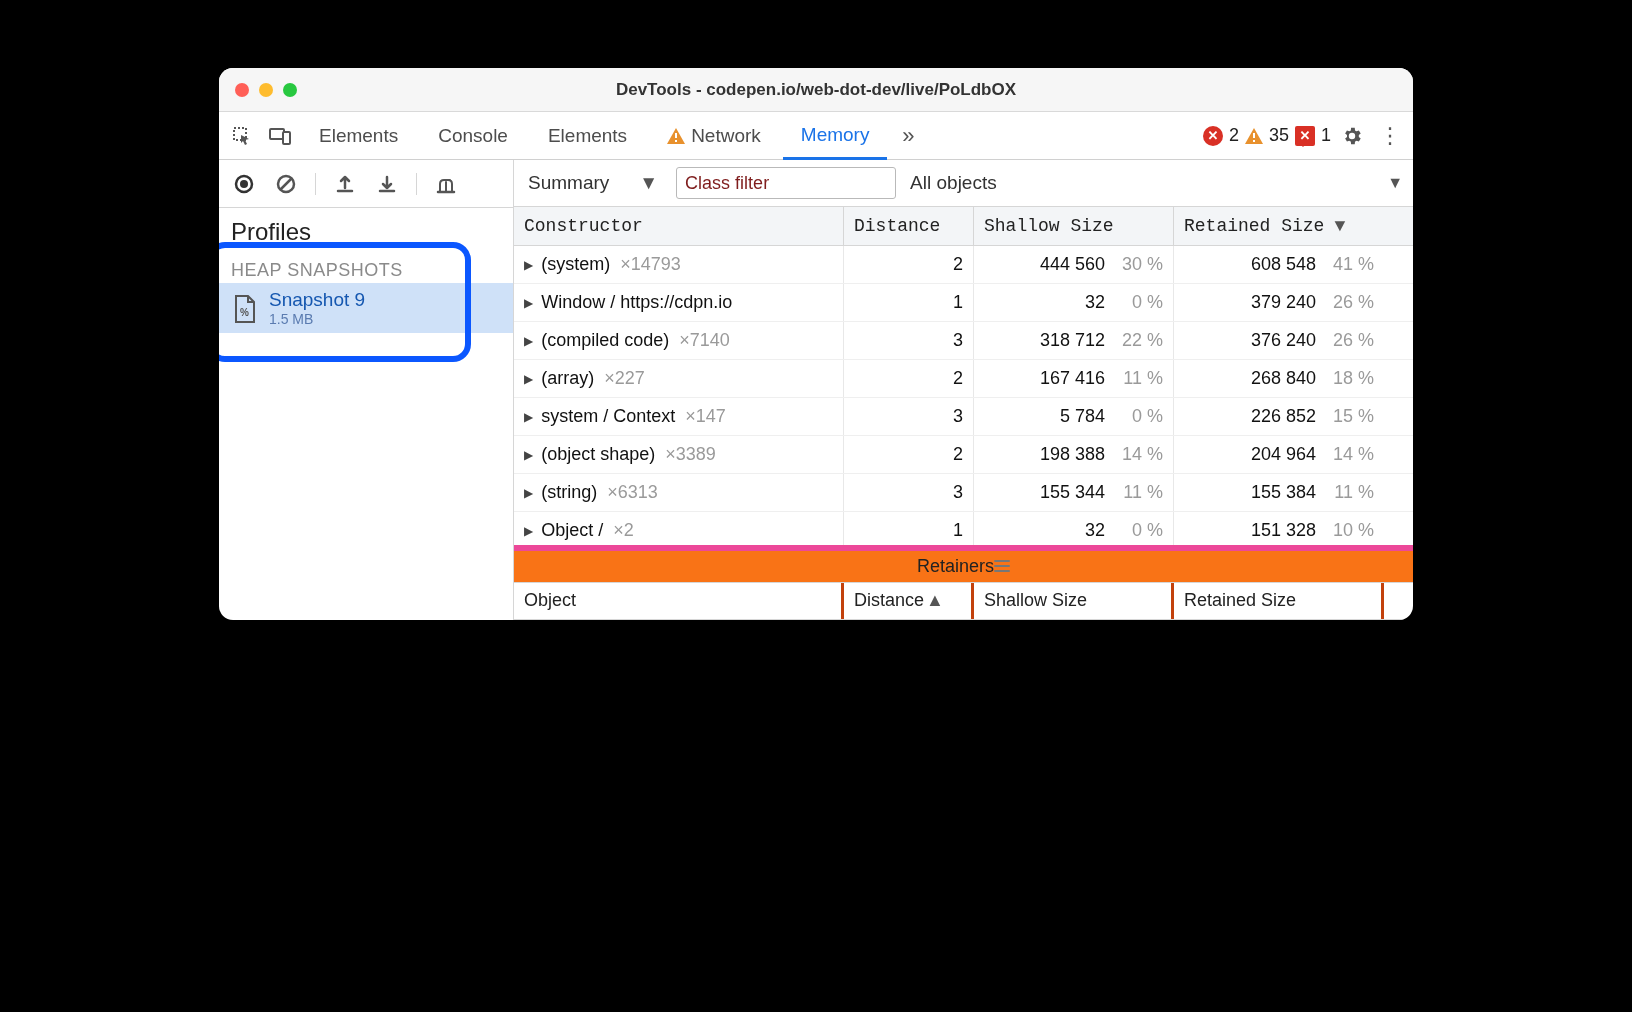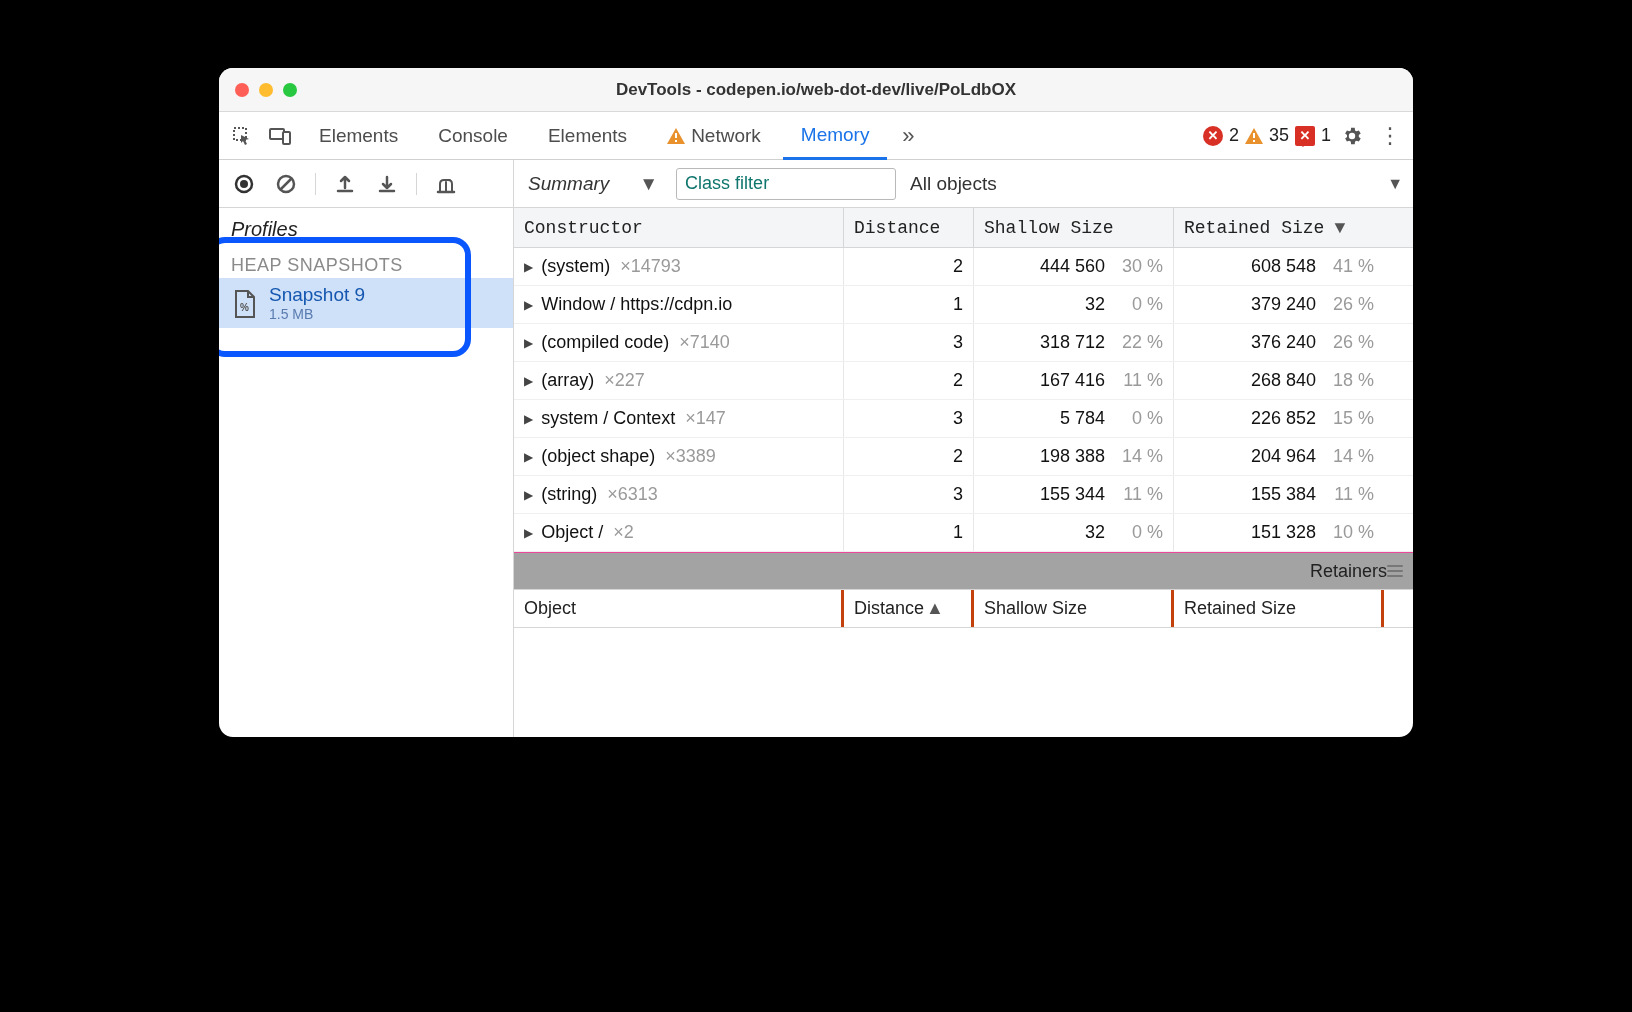--- a/index.html
+++ b/index.html
@@ -8,21 +8,21 @@
     width: 1632px;
     height: 1012px;
     font-family: -apple-system, BlinkMacSystemFont, "Segoe UI", Helvetica, Arial, sans-serif;
     display: flex;
     align-items: flex-start;
     justify-content: center;
     padding-top: 68px;
   }
   .window {
     width: 1194px;
-    height: 669px;
+    height: 552px;
     background: #fff;
     border-radius: 14px;
     overflow: hidden;
     box-shadow: 0 30px 60px rgba(0,0,0,.6);
     display: flex;
     flex-direction: column;
   }
   
   .titlebar {
     height: 44px;
@@ -90,21 +90,21 @@
   
   .actionbar {
     height:48px;
     border-bottom:1px solid #d6d6d6;
     display:flex;align-items:center;
     padding:0 8px;
     gap:8px;
   }
   .actionbar .div { width:1px;height:22px;background:#d6d6d6;margin:0 4px; }
   .abicon { width:34px;height:34px;display:flex;align-items:center;justify-content:center;color:#555; }
-  .profiles-label { font-size:20px;color:#222;padding:10px 12px 4px;font-style:italic; }
+  .profiles-label { font-size:24px;color:#222;padding:10px 12px 4px; }
   .snap-head { font-size:18px;color:#8a8a8a;letter-spacing:.5px;padding:10px 12px 2px; }
   .snap-item {
     background:#cfe1f8;
     display:flex;align-items:center;
     gap:10px;
     padding:6px 14px;
     cursor:default;
   }
   .snap-item .sicon { width:26px;height:26px;color:#555; }
   .snap-item .sname { font-size:19px;color:#1557b0; }
@@ -115,25 +115,25 @@
     border:6px solid #0b57ff;
     border-radius:18px;
     pointer-events:none;
   }
   
   .main { flex:1; display:flex; flex-direction:column; min-width:0; }
   .filterbar {
     height:48px;border-bottom:1px solid #d6d6d6;
     display:flex;align-items:center;gap:14px;padding:0 10px;
   }
-  .dropdown { font-size:19px;color:#333;display:flex;align-items:center;gap:30px;padding:0 4px;font-style:italic; }
+  .dropdown { font-size:19px;color:#333;display:flex;align-items:center;gap:30px;padding:0 4px; }
   .dropdown .dd-tri { color:#555; }
   .classfilter {
     border:1px solid #b9b9b9;border-radius:3px;height:32px;width:220px;
-    font-size:18px;color:#0f766e;padding:0 8px;display:flex;align-items:center;
+    font-size:18px;color:#7f1d1d;padding:0 8px;display:flex;align-items:center;
     background:#fff;
   }
   .dd2 { font-size:19px;color:#333;display:flex;align-items:flex-end;gap:8px; }
   .flexpush{flex:1;}
   
   .tableheader, .row {
     display:grid;
     grid-template-columns: 330px 130px 200px 210px;
     font-size:18px;
   }
@@ -153,22 +153,22 @@
   }
   .cell:last-child{border-right:none;}
   .cell.num { justify-content:flex-end; font-variant-numeric:tabular-nums;  }
   .cell.size { justify-content:flex-end; gap:10px; }
   .pct { color:#9a9a9a; min-width:48px; text-align:right;}
   .disclose { color:#444;margin-right:8px;font-size:12px; }
   .cons-name { color:#111; }
   .count { color:#9a9a9a; margin-left:10px; }
   
   .ret-head {
-    background:#a3a3a3;height:38px;border-top:1px solid #ec4899;border-bottom:1px solid #d6d6d6;
-    display:flex;align-items:center;justify-content:flex-end;padding:0 10px;font-size:18px;color:#222;
+    background:#f97316;height:38px;border-top:6px solid #ec4899;border-bottom:1px solid #d6d6d6;
+    display:flex;align-items:center;justify-content:center;padding:0 10px;font-size:18px;color:#222;
   }
   .ret-cols {
     display:grid;grid-template-columns:330px 130px 200px 210px;height:38px;border-bottom:1px solid #d6d6d6;
     font-size:18px;
   }
   .ret-cols .th { border-right:3px solid #c2410c; }
   .retbody { flex:1; }
   
   svg { display:block; }
   .badge-red-circle { width:20px;height:20px;border-radius:50%;background:#d93025;color:#fff;display:inline-flex;align-items:center;justify-content:center;font-size:13px;font-weight:700;}

